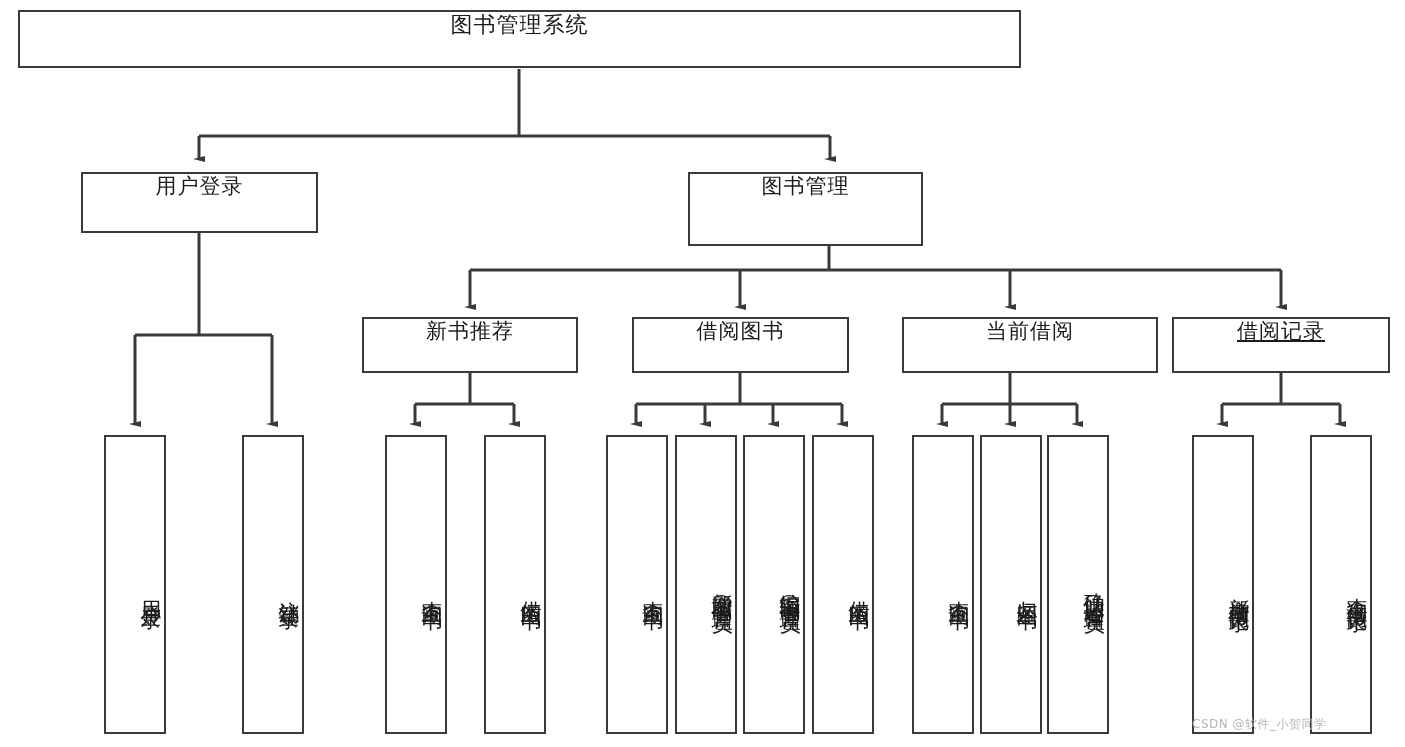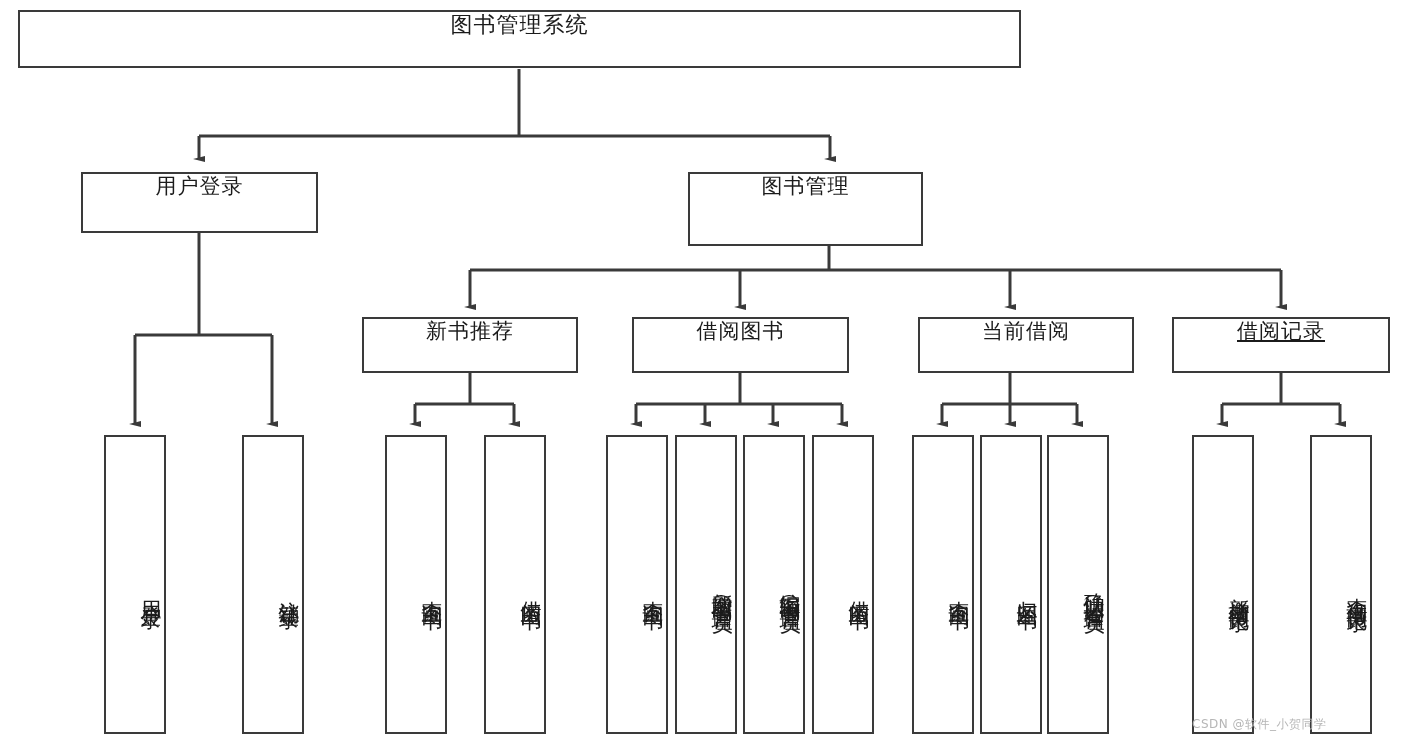--- a/index.html
+++ b/index.html
@@ -138,21 +138,21 @@
   </div>
 
   <div class="node horiz" style="left:362px; top:317px; width:216px; height:56px;">
     <span>新书推荐</span>
   </div>
 
   <div class="node horiz" style="left:632px; top:317px; width:217px; height:56px;">
     <span>借阅图书</span>
   </div>
 
-  <div class="node horiz" style="left:902px; top:317px; width:216px; height:56px;margin-left:16px;">
+  <div class="node horiz" style="left:902px; top:317px; width:256px; height:56px;">
     <span>当前借阅</span>
   </div>
 
   <div class="node horiz" style="left:1172px; top:317px; width:218px; height:56px;text-decoration:underline;">
     <span>借阅记录</span>
   </div>
 
   <div class="node vert" style="left:104px; top:435px; width:62px; height:299px;">
     <span class="vlabel">用户登录</span>
   </div>

